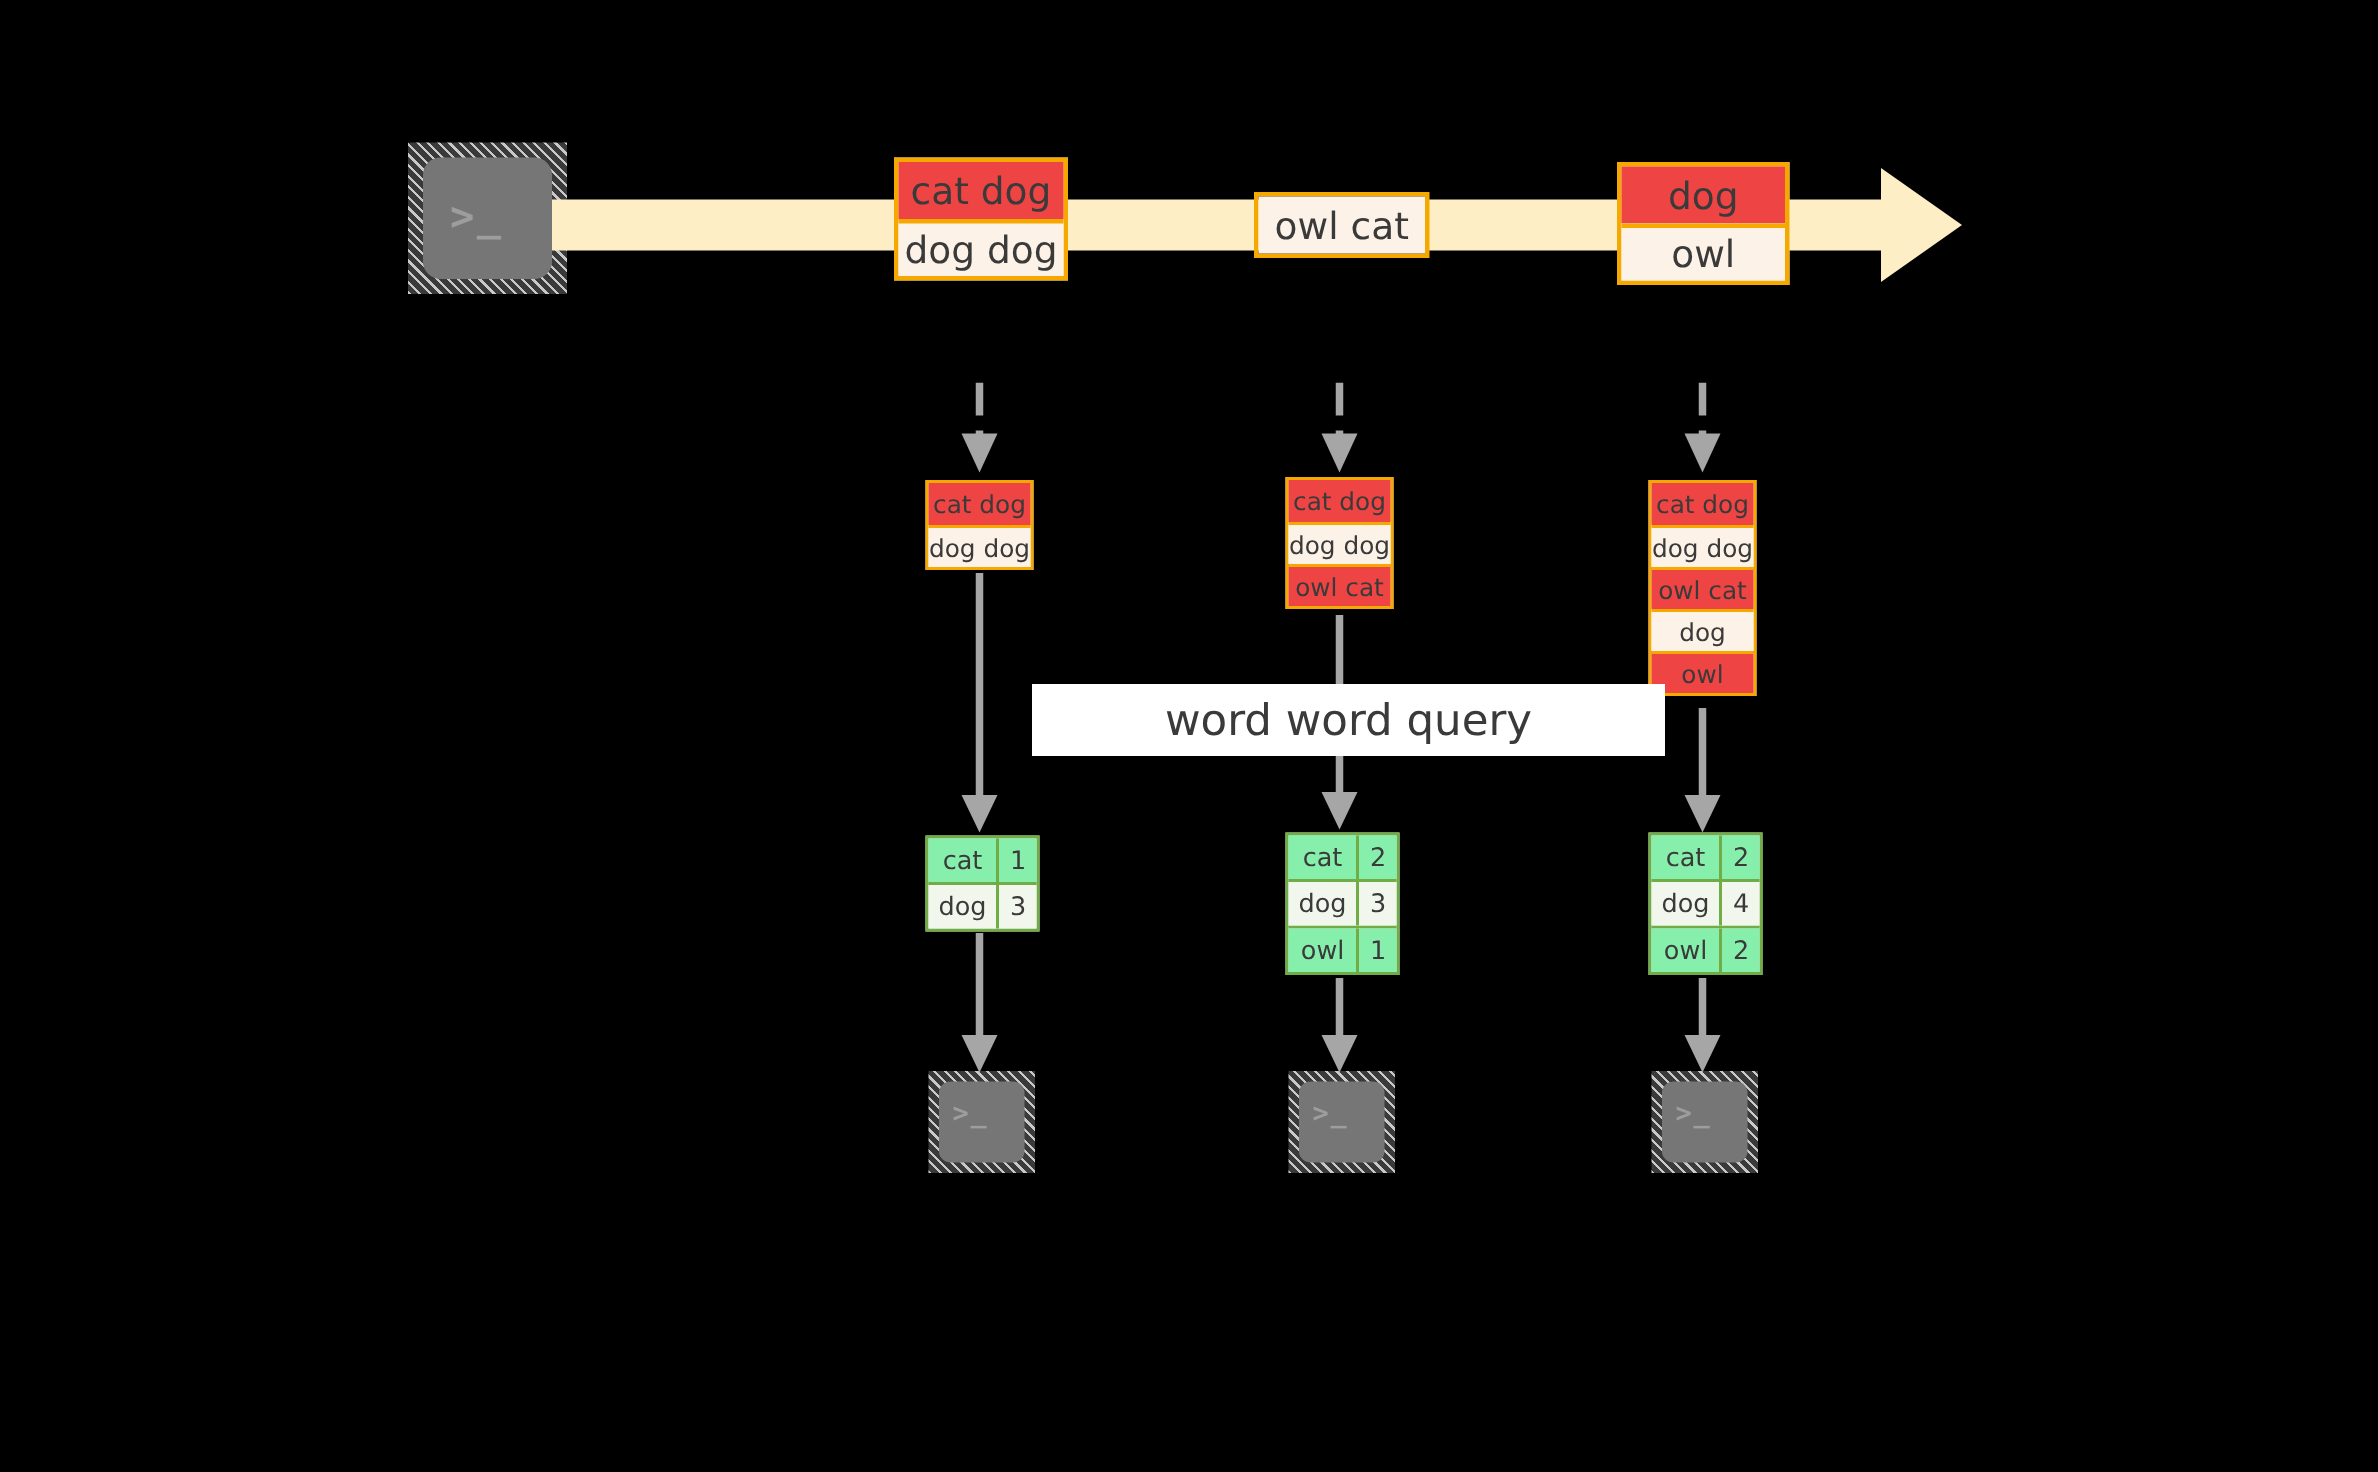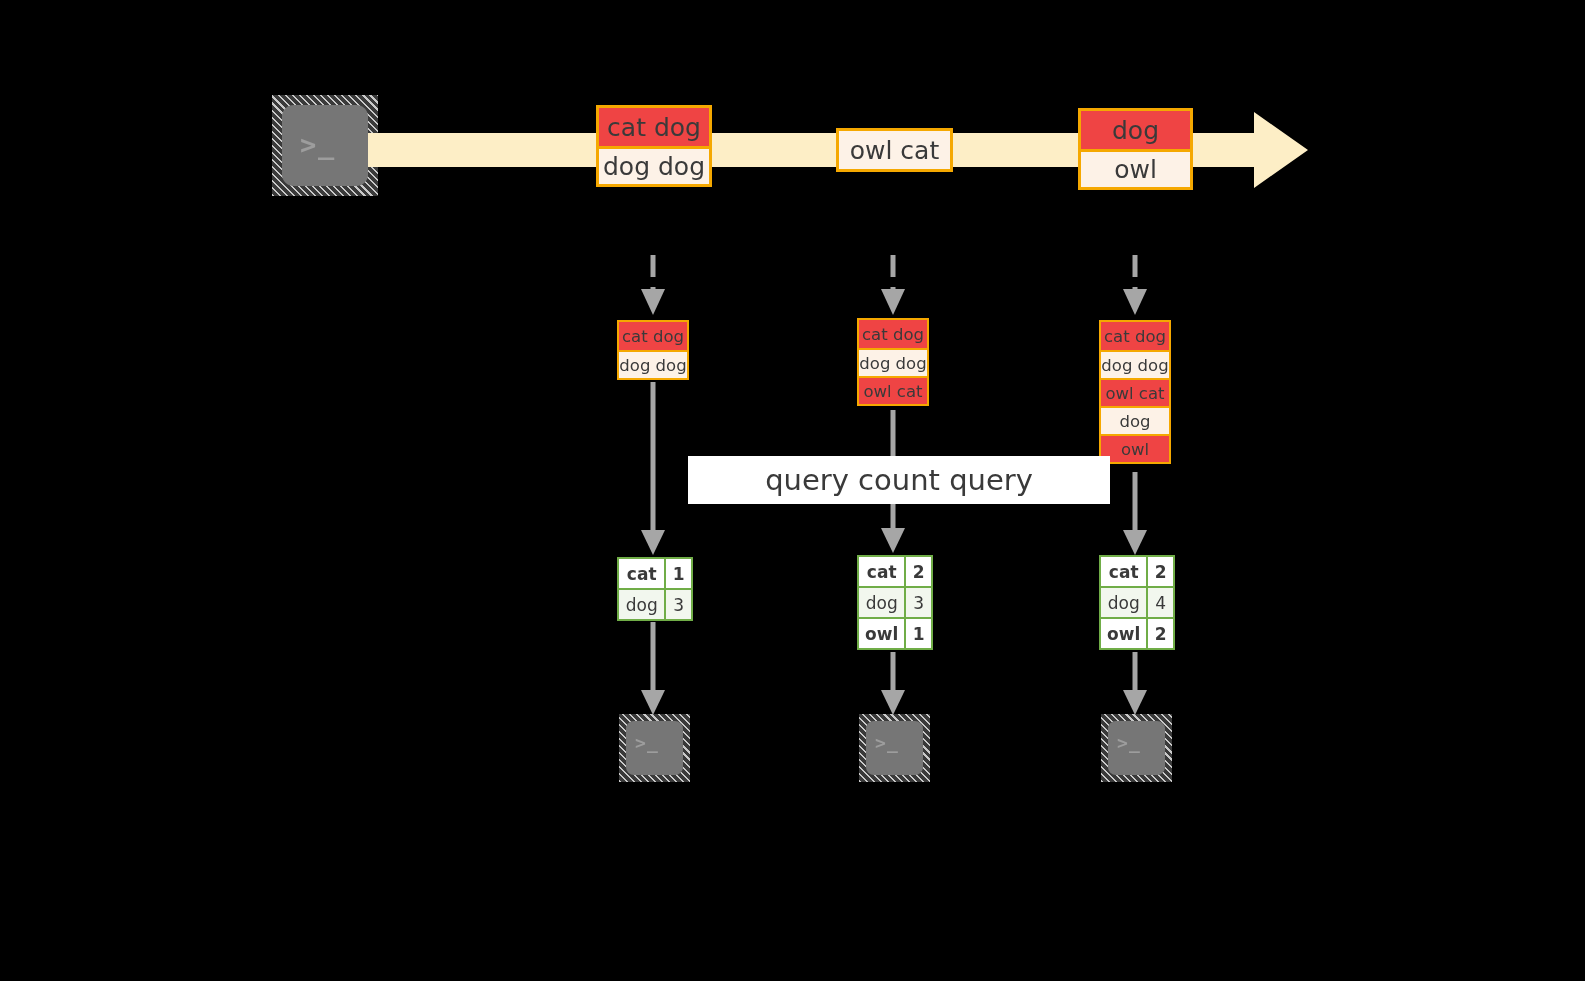--- a/index.html
+++ b/index.html
@@ -108,21 +108,21 @@
     justify-content: center;
     font-size: 17px;
     color: #3a3a3a;
     white-space: nowrap;
   }
   .res-cell.key { width: 48px; }
   .res-cell.val {
     width: 28px;
     border-left: 2.5px solid #70ad47;
   }
-  .res-row.shade-a .res-cell { background: #ffffff; font-weight: bold; }
+  .res-row.shade-a .res-cell { background: #86efac; }
   .res-row.shade-b .res-cell { background: #f2f7ee; }
 
   
   .conn {
     position: absolute;
     z-index: 3;
   }
 
   
   .banner {
@@ -307,16 +307,16 @@
     </svg>
   </div>
 
   <div class="terminal" style="left:1101px; top:714px; width:71px; height:68px;">
     <div class="hatch"></div>
     <div class="screen" style="left:7px; top:7px; right:7px; bottom:7px;"></div>
     <div class="prompt" style="left:16px; top:20px; font-size:18px;">&gt;_</div>
   </div>
 
   <div class="banner">
-    <span>query count query</span>
+    <span>word word query</span>
   </div>
 
 </div>
 
 </body></html>

